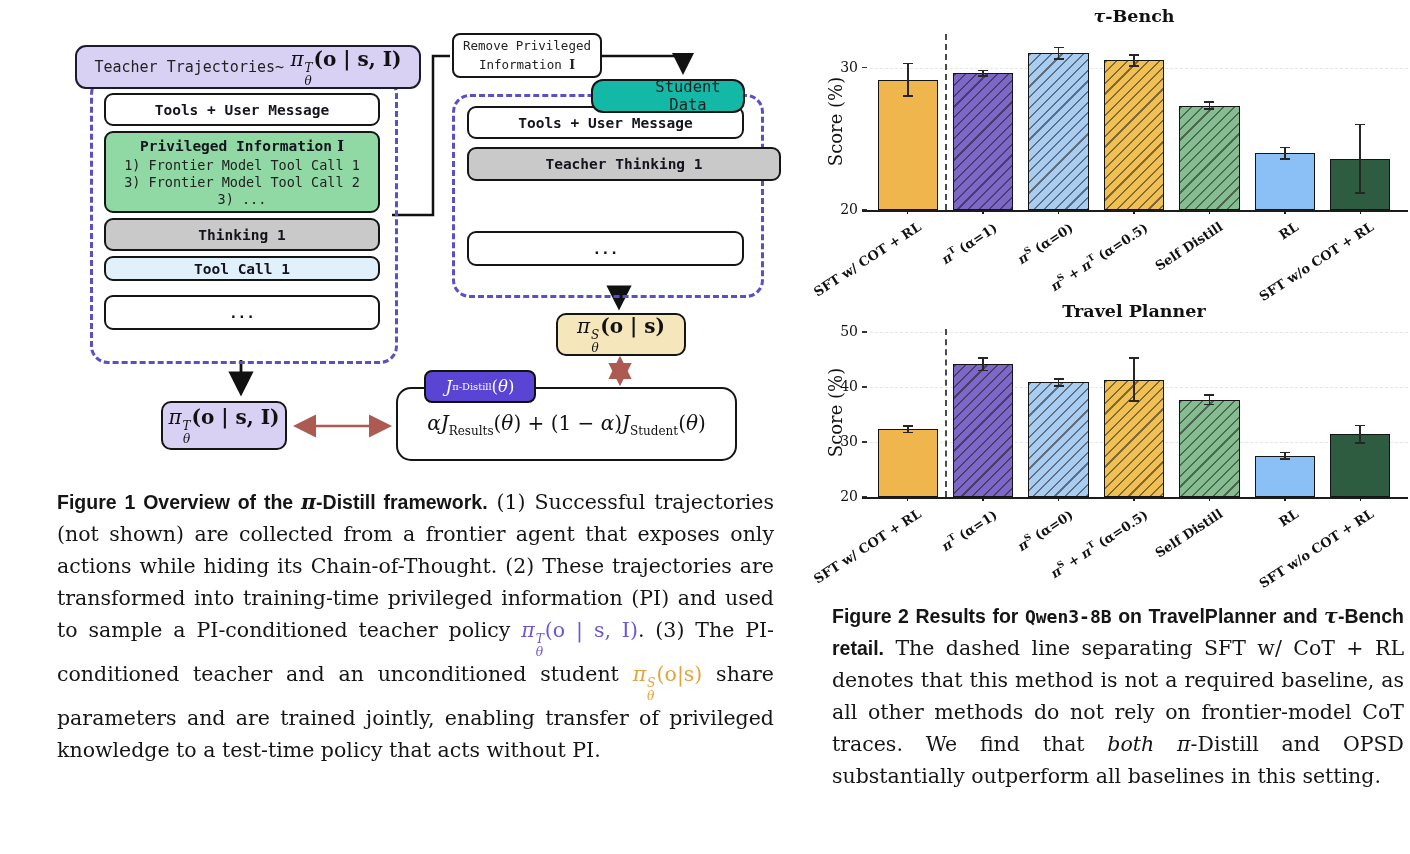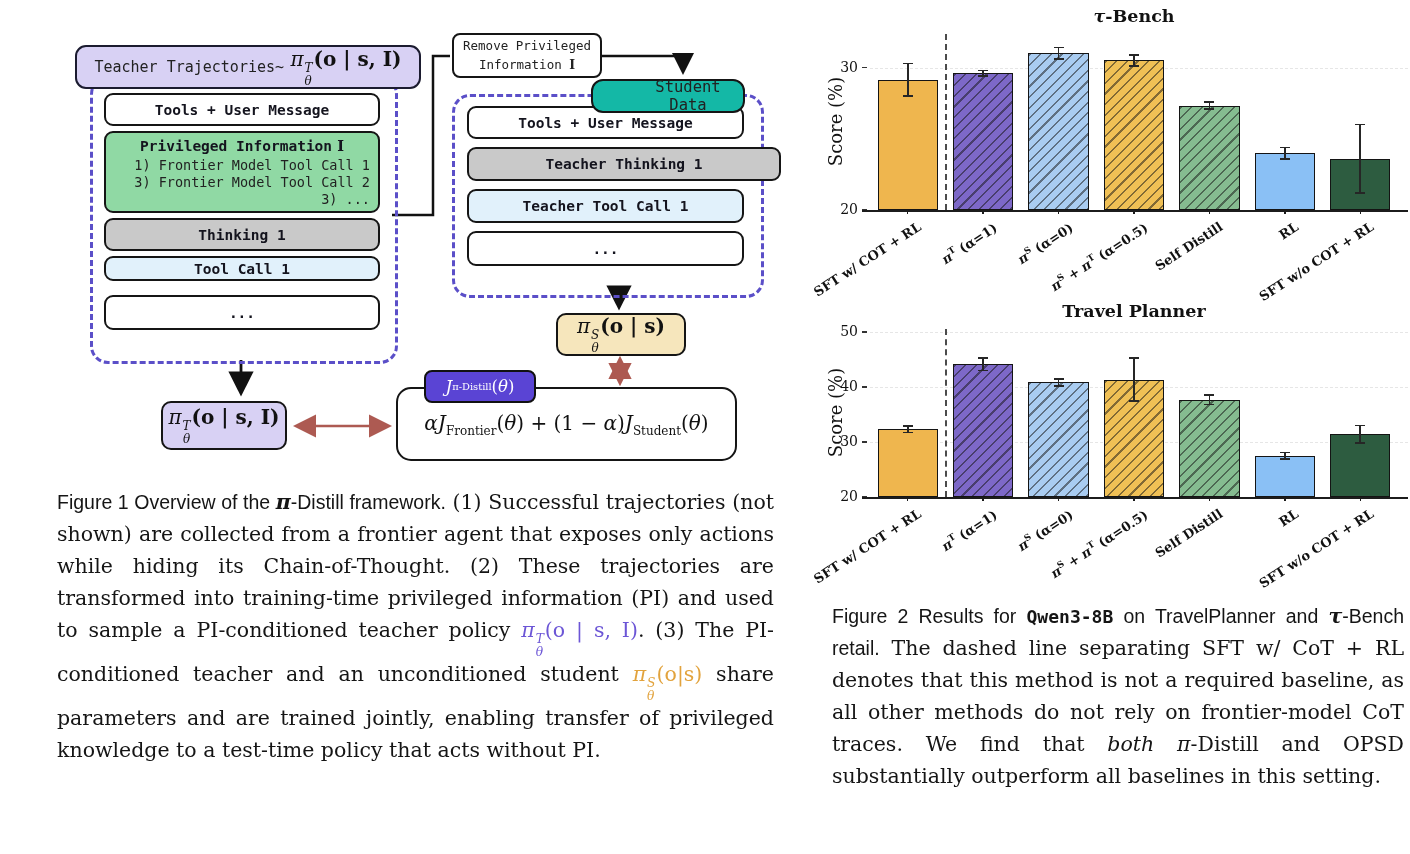--- a/index.html
+++ b/index.html
@@ -20,39 +20,39 @@
         display:flex;align-items:center;justify-content:center;white-space:nowrap;}
   #hdr-teacher .mono-r{font-size:15px;}
   .mathbox{font-family:"DejaVu Serif",serif;font-size:20px;white-space:nowrap;}
   .mathbox .pi{font-style:italic;}
   .mathbox .mrest{font-weight:bold;}
   .supsub{display:inline-flex;flex-direction:column;vertical-align:-0.5em;font-size:0.6em;
           line-height:1.05;margin:0 1px;}
   .supsub .sup,.supsub .sub{display:block;font-style:italic;}
   #l-green{flex-direction:column;align-items:stretch;justify-content:center;background:#90D9A4;padding:4px 8px;}
   #l-green .gtitle{text-align:center;margin-bottom:2px;}
-  #l-green .gline{text-align:right;line-height:1.25;}
+  #l-green .gline{text-align:center;line-height:1.25;}
   .graybox{background:#C9C9C9;}
   .bluebox{background:#E1F1FB;}
   #box-remove{flex-direction:column;line-height:1.45;border-radius:8px;}
   #box-remove .mono-r{font-size:12.5px;}
   #box-student{background:#14b8a6;border-radius:12px;padding-left:40px;}
   #box-student .mono-r{font-size:15.5px;}
   #box-polt{background:#D8D1F4;border-radius:10px;border-width:2.5px;}
   #box-pols{background:#F6E6BC;border-radius:10px;border-width:2.5px;}
   #box-loss{border-radius:15px;font-size:20px;}
   #badge{position:absolute;left:424px;top:370px;width:112px;height:33px;box-sizing:border-box;
          background:#5A44D4;color:#fff;border:2.2px solid #111;border-radius:8px;
          display:flex;align-items:center;justify-content:center;font-size:16.5px;z-index:5;}
   .fit{font-style:italic;}
   sub.fsub{font-size:0.6em;font-style:normal;}
 
   
   .cap{position:absolute;text-align:justify;font-size:20.5px;line-height:1.56;color:#151515;}
-  .cs-bold{font-family:"Liberation Sans","DejaVu Sans",sans-serif;font-weight:normal;font-size:19.5px;}
+  .cs-bold{font-family:"Liberation Sans","DejaVu Sans",sans-serif;font-weight:bold;font-size:19.5px;}
   .cs-boldpi{font-weight:bold;font-style:italic;}
   .cs-mono{font-family:"DejaVu Sans Mono",monospace;font-weight:600;font-size:18px;}
   .cs-italic{font-style:italic;}
   .cs-pi{font-style:italic;}
   .cmath{white-space:nowrap;}
   #fig1-caption{left:57px;top:487px;width:717px;}
   #fig2-caption{left:832px;top:601px;width:572px;}
 
   
   .chart{position:absolute;width:590px;height:288px;}
@@ -140,43 +140,40 @@
     <div class="dbox" id="box-student" style="left:591px;top:79px;width:154px;height:34px;z-index:4;">
       <span class="mono-r">Student Data</span>
     </div>
 
     <div class="dbox" style="left:467px;top:106px;width:277px;height:33px;">
       <span class="mono-b">Tools + User Message</span>
     </div>
     <div class="dbox graybox" style="left:467px;top:147px;width:314px;height:34px;">
       <span class="mono-b">Teacher Thinking 1</span>
     </div>
-    <div class="dbox bluebox" style="left:467px;top:189px;width:277px;height:34px;">
-      <span class="mono-b">Teacher Tool Call 1</span>
-    </div>
     <div class="dbox" style="left:467px;top:231px;width:277px;height:35px;">
       <span class="mono-b">...</span>
     </div>
 
     <div class="dbox" id="box-pols" style="left:556px;top:313px;width:130px;height:43px;">
       <span class="mathbox"><span class="pi">π</span><span class="supsub">
             <span class="sup">S</span>
             <span class="sub">θ</span>
           </span><span class="mrest">(o | s)</span></span>
     </div>
 
     <div class="dbox" id="box-polt" style="left:161px;top:401px;width:126px;height:49px;">
       <span class="mathbox"><span class="pi">π</span><span class="supsub">
             <span class="sup">T</span>
             <span class="sub">θ</span>
           </span><span class="mrest">(o | s, I)</span></span>
     </div>
 
     <div class="dbox" id="box-loss" style="left:396px;top:387px;width:341px;height:74px;">
-      <span><span class="fit">α</span><span class="fit">J</span><sub class="fsub">Frontier</sub><span>(</span><span class="fit">θ</span><span>) + (1 − </span><span class="fit">α</span><span>)</span><span class="fit">J</span><sub class="fsub">Student</sub><span>(</span><span class="fit">θ</span><span>)</span></span>
+      <span><span class="fit">α</span><span class="fit">J</span><sub class="fsub">Results</sub><span>(</span><span class="fit">θ</span><span>) + (1 − </span><span class="fit">α</span><span>)</span><span class="fit">J</span><sub class="fsub">Student</sub><span>(</span><span class="fit">θ</span><span>)</span></span>
     </div>
     <div id="badge">
         <span class="fit">J</span>
         <sub class="fsub">π-Distill</sub>
         <span>(</span>
         <span class="fit">θ</span>
         <span>)</span>
       </div>
   </div>
 

